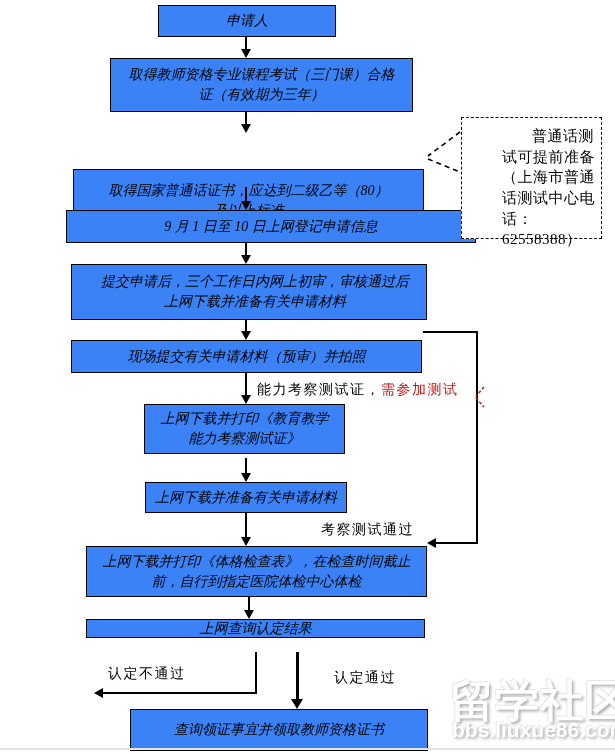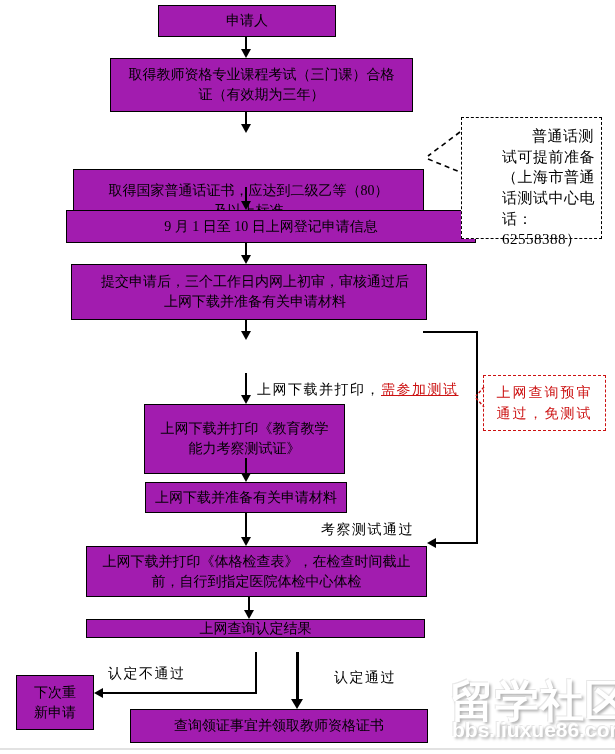--- a/index.html
+++ b/index.html
@@ -1,34 +1,34 @@
 <!DOCTYPE html>
 <html style="--line: #000000; --red: #cc1111;"><head>
 <meta charset="utf-8">
 <style>
   html,body{margin:0;padding:0;background:#fff;}
   .stage{
     position:relative;width:615px;height:754px;background:#fff;
     font-family:"Liberation Serif","DejaVu Serif",serif;color:#000;overflow:hidden;
   }
   .box{
-    position:absolute;box-sizing:border-box;border:1.5px solid #000;background:#a21caf;
+    position:absolute;box-sizing:border-box;border:1.5px solid #000;background:#3b82f6;
     display:flex;align-items:center;justify-content:center;text-align:center;
-    font-size:14px;line-height:1.4;white-space:pre-line;
+    font-size:14px;line-height:1.4;white-space:pre-line;font-style:italic;
   }
   .vl{position:absolute;width:2px;background:var(--line,#000);}
   .hl{position:absolute;height:2px;background:var(--line,#000);}
   .thick{width:3px;}
   .ah-d{position:absolute;width:0;height:0;border-left:5px solid transparent;
     border-right:5px solid transparent;border-top:9px solid var(--line,#000);}
   .ah-d.big{border-left-width:6px;border-right-width:6px;border-top-width:10px;}
   .ah-l{position:absolute;width:0;height:0;border-top:5px solid transparent;
     border-bottom:5px solid transparent;border-right:9px solid var(--line,#000);}
   .lbl{position:absolute;font-size:14px;letter-spacing:1.5px;white-space:nowrap;}
-  .red{color:var(--red,#c00);text-decoration:underline;}
+  .red{color:var(--red,#c00);}
   .callout{position:absolute;box-sizing:border-box;background:#fff;}
   .c1{
     border:1.6px dashed #000;padding:8px 6px;font-size:15px;line-height:1.38;
     text-indent:2em;letter-spacing:0.5px;text-align:left;
   }
   .c2{
     border:1.6px dashed var(--red,#c00);color:var(--red,#c00);font-size:14px;
     letter-spacing:2px;display:flex;align-items:center;justify-content:center;
     text-align:center;white-space:pre-line;line-height:1.5;
   }
@@ -48,29 +48,28 @@
 <div class="stage">
 
   <div class="box" style="left:158px;top:5px;width:178px;height:32px;">申请人</div>
   <div class="box" style="left:110px;top:58px;width:303px;height:54px;text-align:center;">取得教师资格专业课程考试（三门课）合格
 证（有效期为三年）</div>
   <div class="box" style="left:73px;top:133px;width:351px;height:64px;margin-top:36px;">取得国家普通话证书，应达到二级乙等（80）
 及以上标准</div>
   <div class="box" style="left:66px;top:210px;width:410px;height:33px;">9 月 1 日至 10 日上网登记申请信息</div>
   <div class="box" style="left:71px;top:264px;width:356px;height:56px;padding-left:12px;">提交申请后，三个工作日内网上初审，审核通过后
 上网下载并准备有关申请材料</div>
-  <div class="box" style="left:144px;top:404px;width:201px;height:70px;">上网下载并打印《教育教学
+  <div class="box" style="left:71px;top:340px;width:351px;height:33px;">现场提交有关申请材料（预审）并拍照</div>
+  <div class="box" style="left:144px;top:404px;width:201px;height:50px;">上网下载并打印《教育教学
 能力考察测试证》</div>
   <div class="box" style="left:145px;top:482px;width:202px;height:31px;">上网下载并准备有关申请材料</div>
   <div class="box" style="left:86px;top:546px;width:341px;height:51px;text-align:center;">上网下载并打印《体格检查表》，在检查时间截止
 前，自行到指定医院体检中心体检</div>
   <div class="box" style="left:86px;top:619px;width:339px;height:19px;">上网查询认定结果</div>
-  <div class="box" style="left:16px;top:675px;width:78px;height:55px;">下次重
-新申请</div>
-  <div class="box" style="left:130px;top:709px;width:298px;height:34px;">查询领证事宜并领取教师资格证书</div>
+  <div class="box" style="left:130px;top:709px;width:298px;height:42px;">查询领证事宜并领取教师资格证书</div>
 
   <div class="vl" style="left:245px;top:37px;height:14px;"></div>
   <div class="ah-d" style="left:241px;top:49px;"></div>
 
   <div class="vl" style="left:245px;top:112px;height:14px;"></div>
   <div class="ah-d" style="left:241px;top:124px;"></div>
 
   <div class="vl" style="left:245px;top:187px;height:16px;"></div>
   <div class="ah-d" style="left:241px;top:201px;"></div>
 
@@ -98,34 +97,32 @@
   <div class="vl" style="left:255px;top:652px;height:42px;"></div>
   <div class="hl" style="left:101px;top:692px;width:156px;"></div>
   <div class="ah-l" style="left:94px;top:688px;"></div>
 
   <div class="hl" style="left:423px;top:331px;width:55px;"></div>
   <div class="vl" style="left:476px;top:331px;height:213px;"></div>
   <div class="hl" style="left:434px;top:542px;width:44px;"></div>
   <div class="ah-l" style="left:427px;top:538px;"></div>
 
   <div class="lbl" style="left:257px;top:381px;">
-    <span>上网下载并打印，</span><span class="red">需参加测试</span>
+    <span>能力考察测试证，</span><span class="red">需参加测试</span>
   </div>
   <div class="lbl" style="left:321px;top:521px;">考察测试通过</div>
   <div class="lbl" style="left:108px;top:665px;">认定不通过</div>
   <div class="lbl" style="left:334px;top:669px;">认定通过</div>
 
   <div class="callout c1" style="left:461px;top:117px;width:141px;height:122px;padding-left:40px;">普通话测试可提前准备（上海市普通话测试中心电话：62558388）</div>
   <svg class="ptr" style="left:424px;top:126px;color:var(--line,#000);" width="40" height="50" viewBox="0 0 40 50">
     <line x1="36" y1="6" x2="4" y2="30" stroke="currentColor" stroke-width="1.6" stroke-dasharray="5 4"></line>
     <line x1="4" y1="33" x2="36" y2="46" stroke="currentColor" stroke-width="1.6" stroke-dasharray="5 4"></line>
   </svg>
 
-  <div class="callout c2" style="left:483px;top:375px;width:123px;height:56px;">上网查询预审
-通过，免测试</div>
   <svg class="ptr" style="left:474px;top:384px;color:var(--red,#c00);" width="12" height="26" viewBox="0 0 12 26">
     <line x1="10" y1="3" x2="2" y2="12" stroke="currentColor" stroke-width="1.4" stroke-dasharray="3 2"></line>
     <line x1="2" y1="14" x2="10" y2="23" stroke="currentColor" stroke-width="1.4" stroke-dasharray="3 2"></line>
   </svg>
 
   <div class="wm wm-brand" style="left:450px;top:672px;">留学社区</div>
   <div class="wm wm-site" style="left:452px;top:718px;">bbs.liuxue86.com</div>
 
   <div class="bottom-rule"></div>
 </div>

